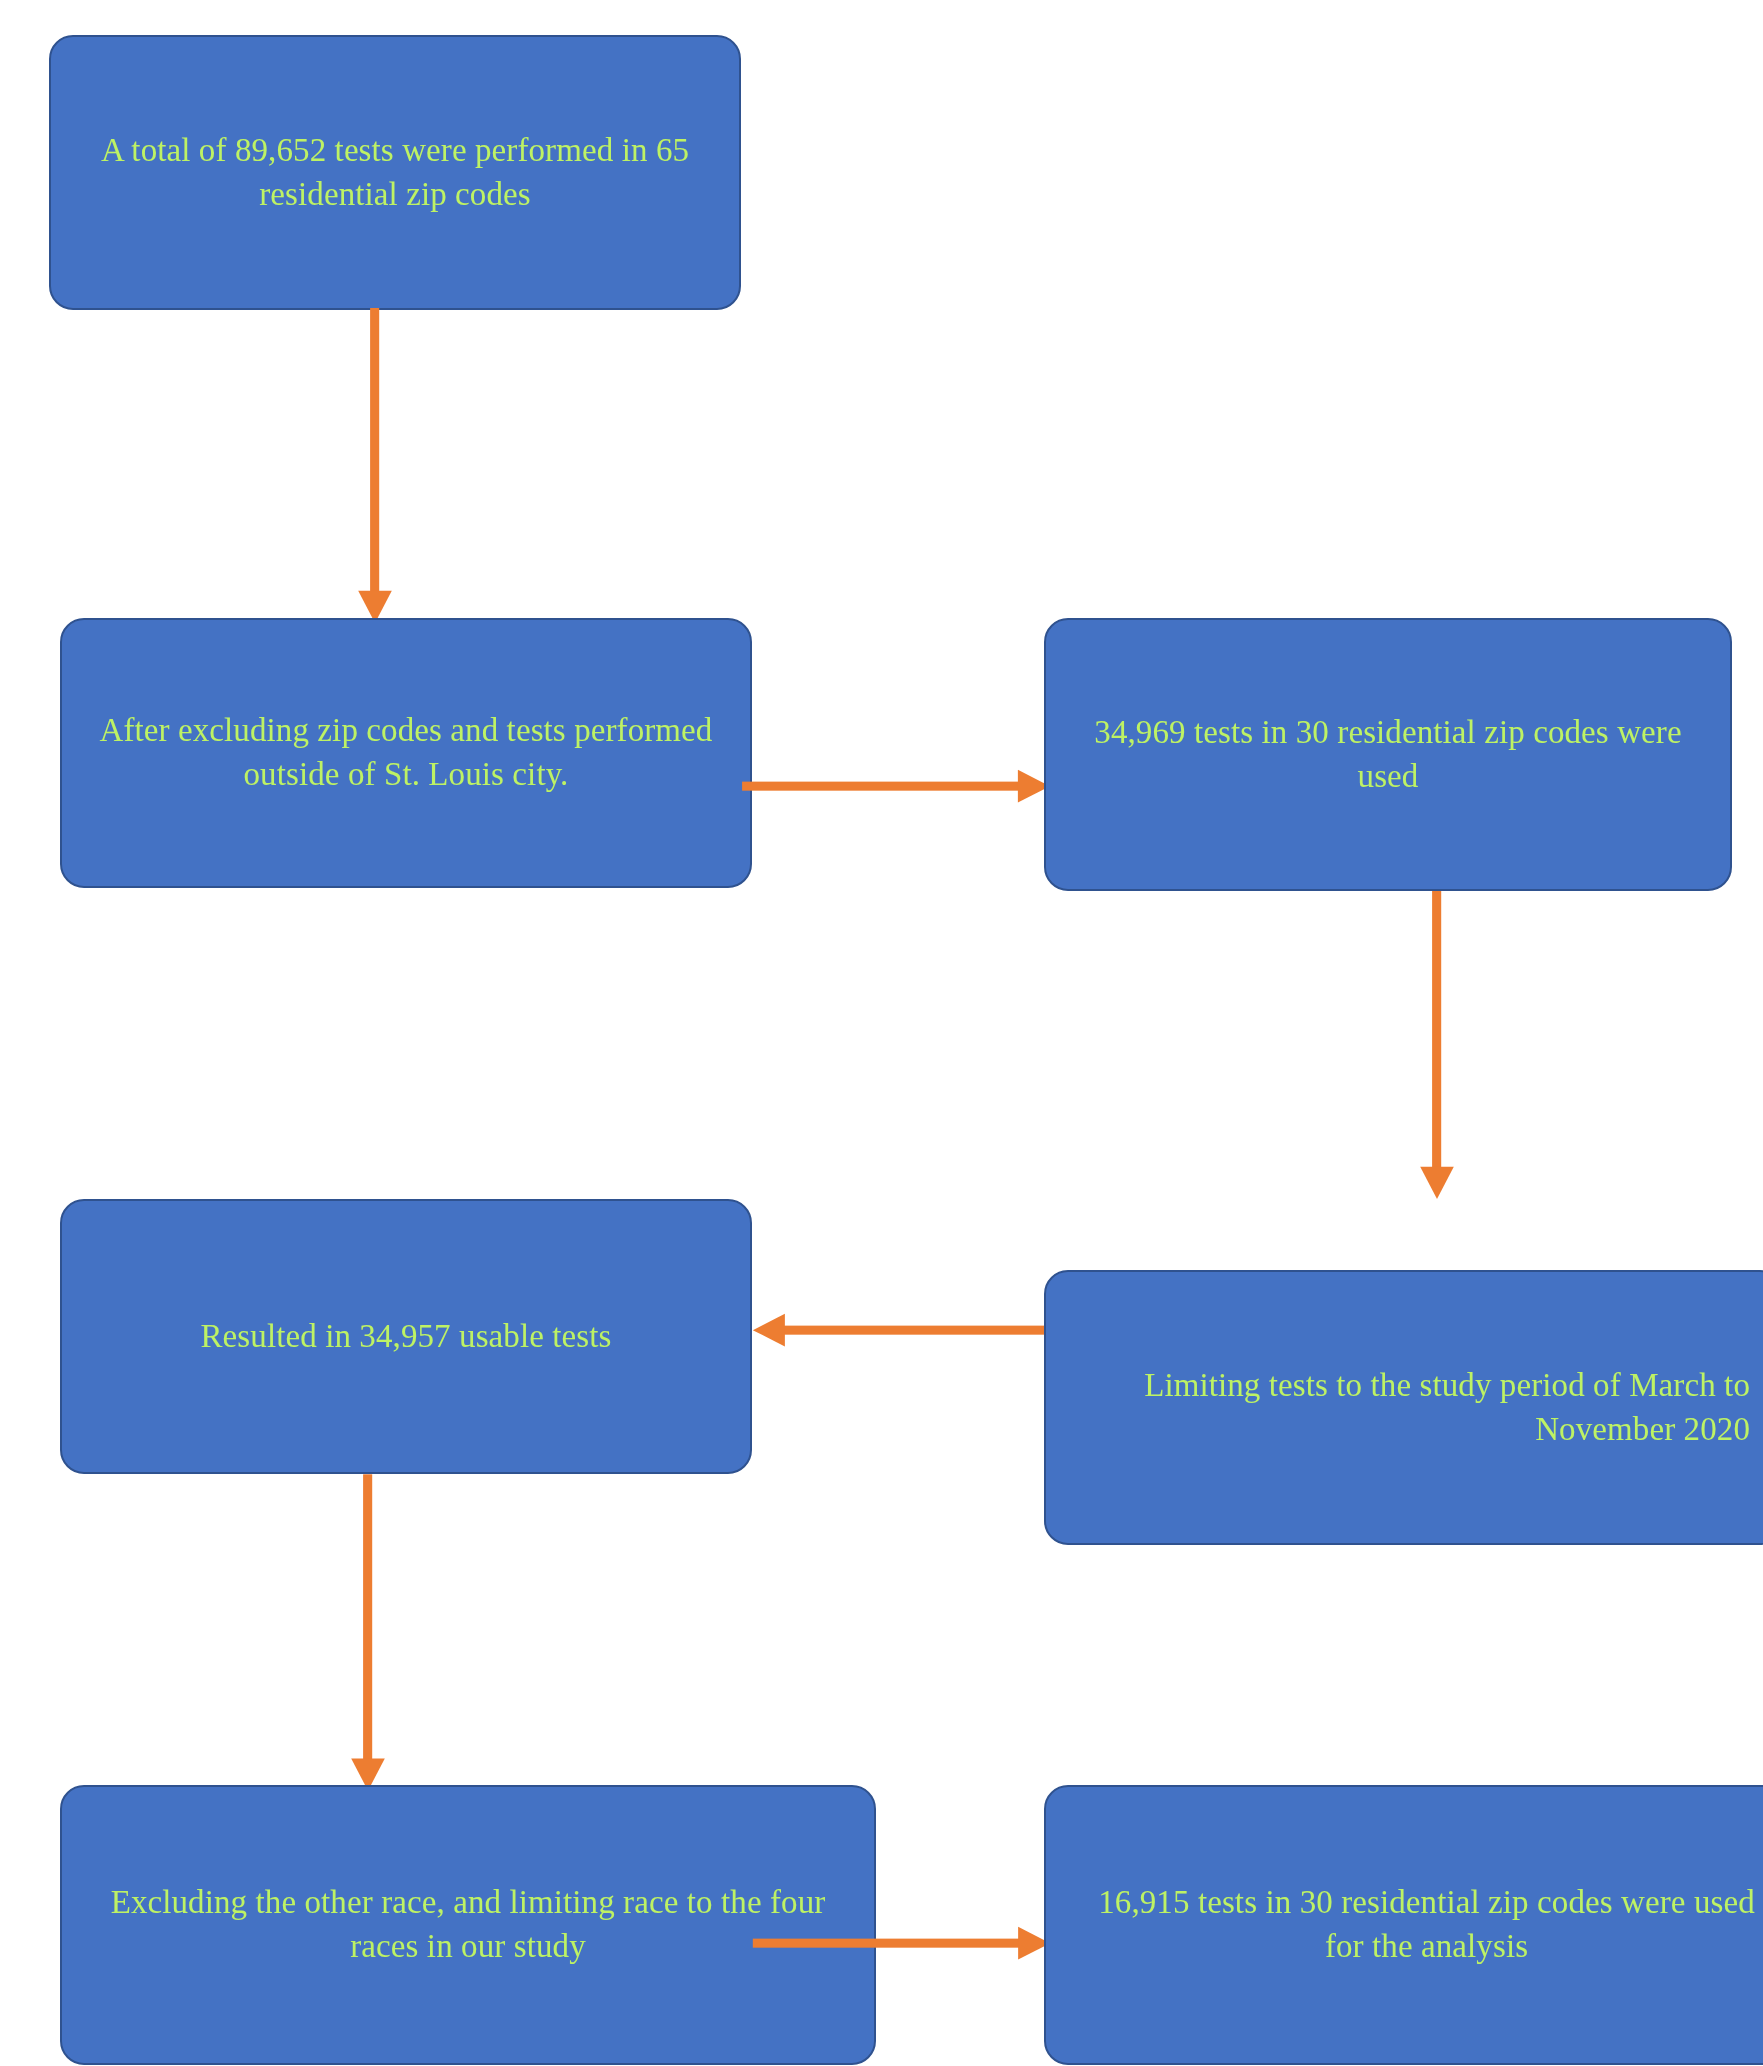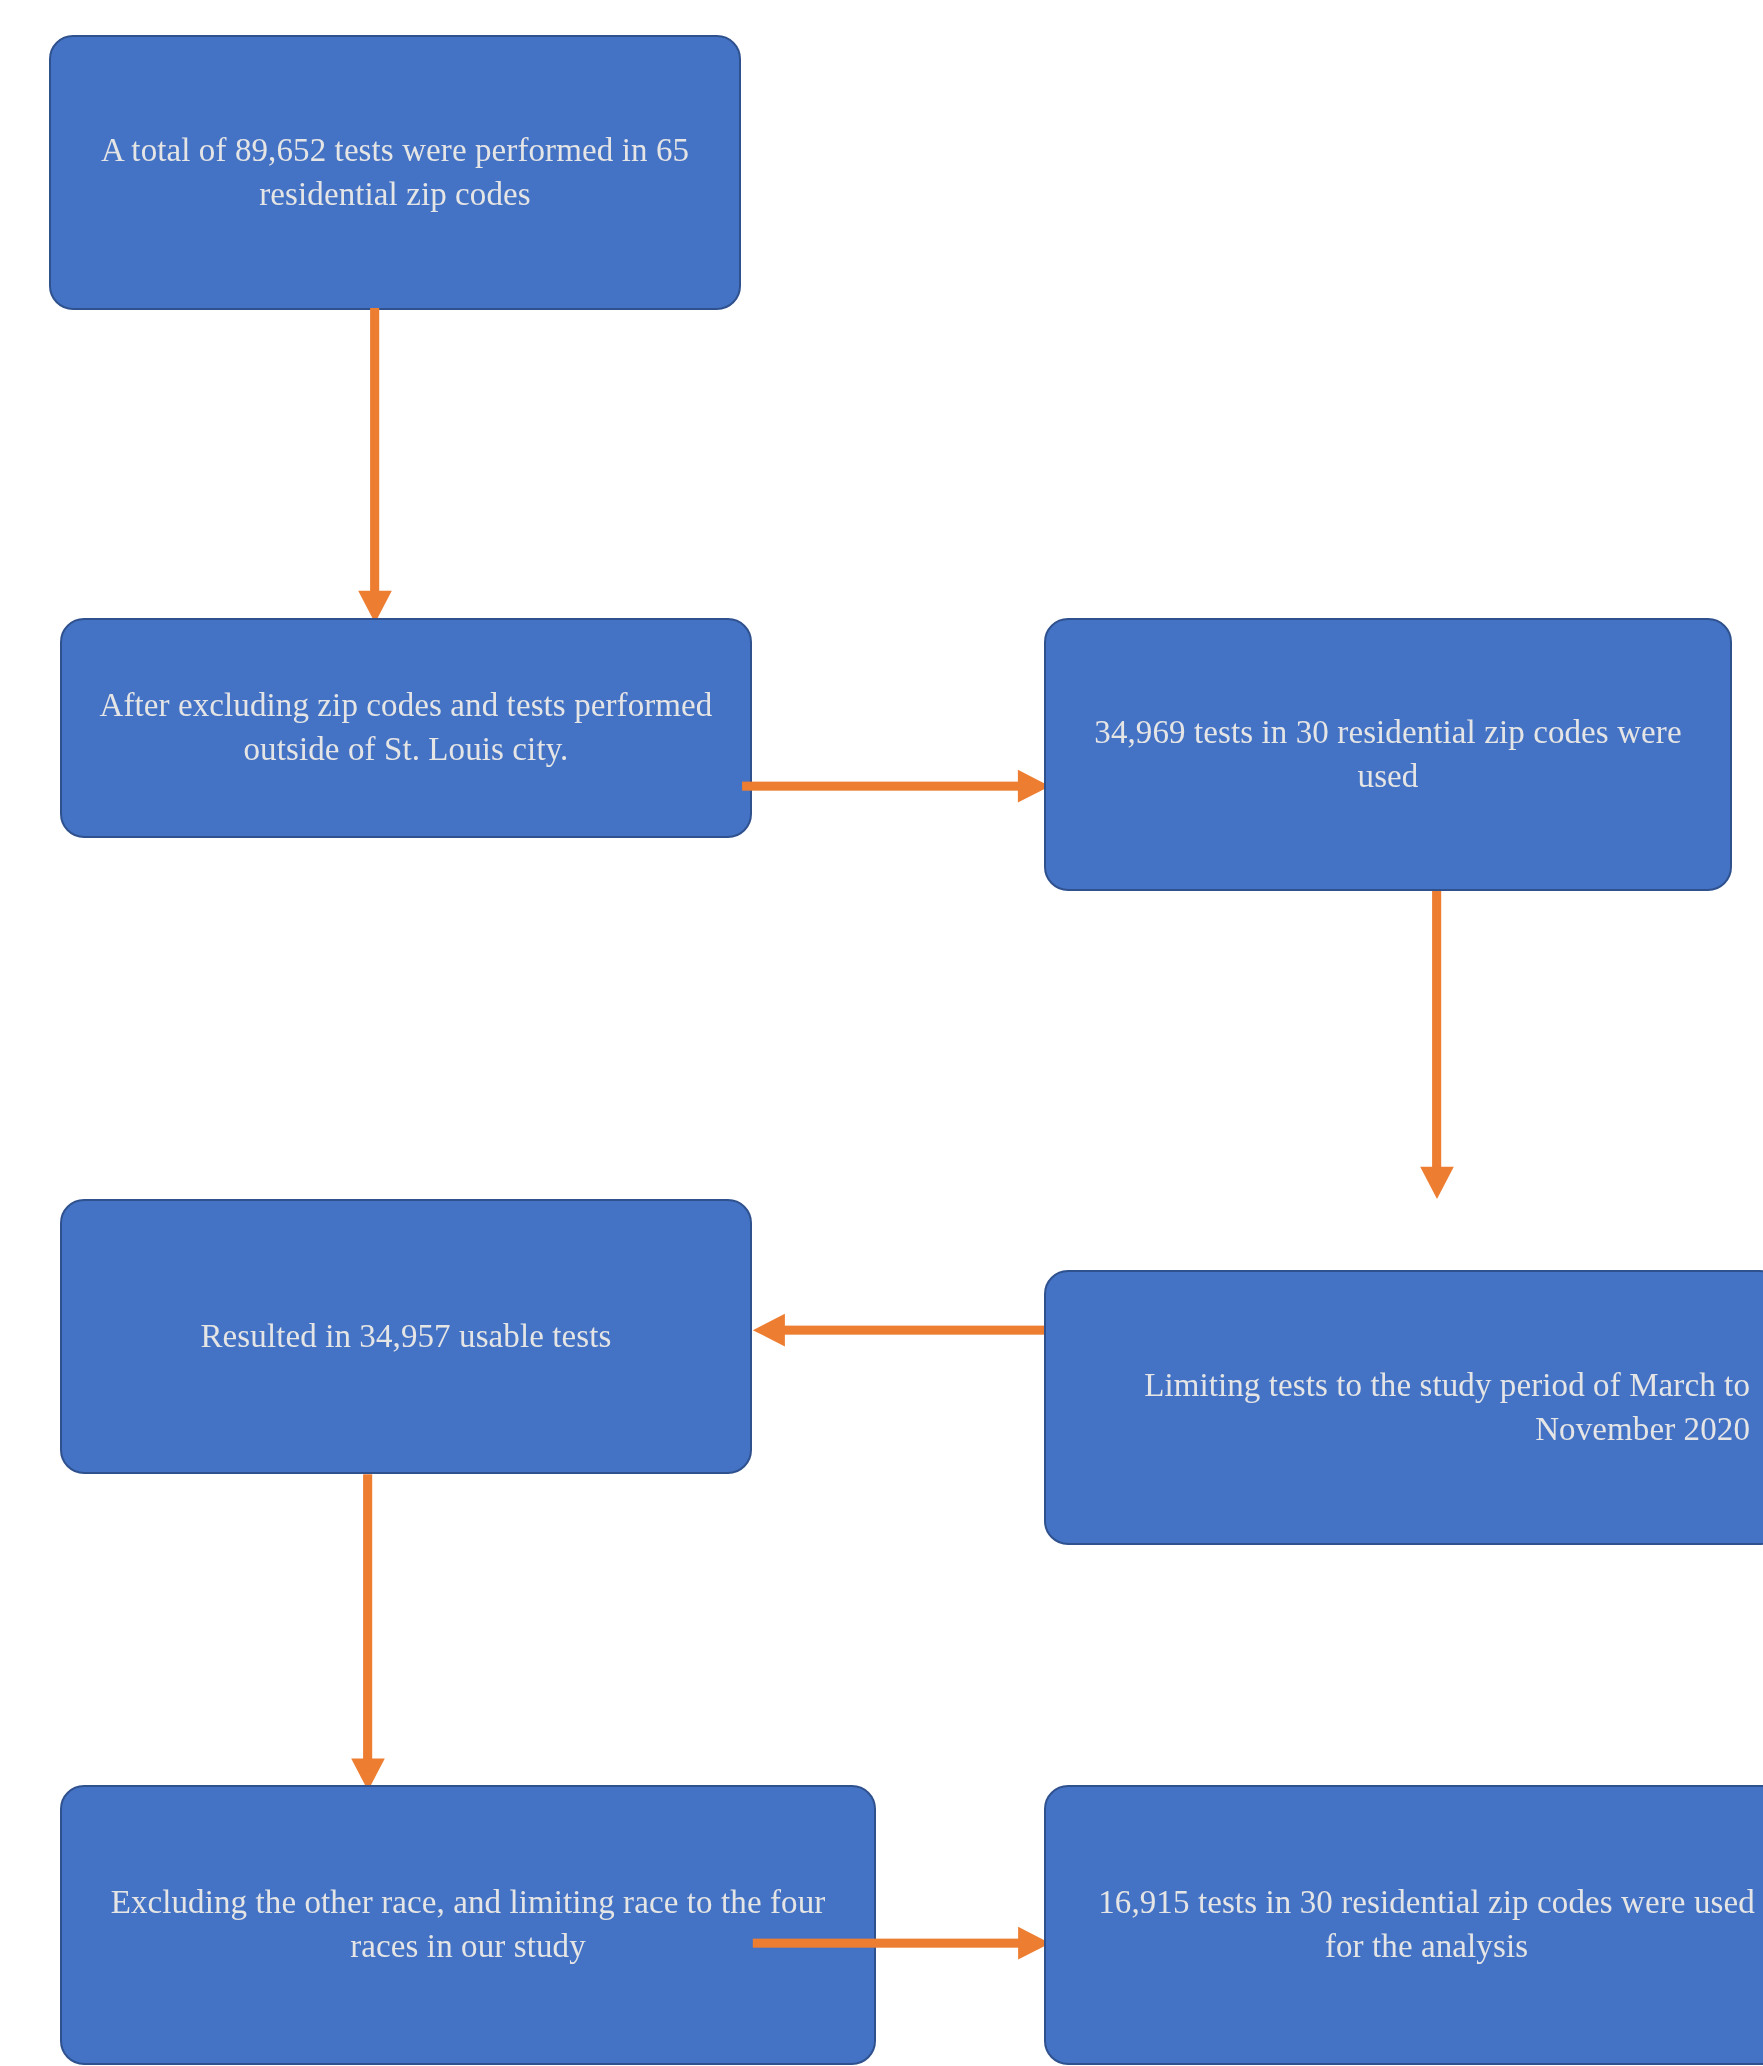--- a/index.html
+++ b/index.html
@@ -19,36 +19,36 @@
   .node {
     position: absolute;
     box-sizing: border-box;
     background: #4472C4;
     border: 2.1px solid #2F528F;
     border-radius: 24px;
     display: flex;
     align-items: center;
     justify-content: center;
     text-align: center;
-    color: #e5e5e5;
+    color: #bef264;
     font-size: 33px;
     line-height: 1.33;
     padding: 12.6px 32px;
     font-family: "Liberation Serif", "DejaVu Serif", serif;
     font-weight: 400;
     letter-spacing: 0.1px;
   }
   .node .label {
     display: block;
     width: 100%;
   }
 
   
   #node-total-tests      { left: 49px;   top: 35px;   width: 692px;  height: 275px; }
-  #node-exclude-zip      { left: 60px;   top: 618px;  width: 692px;  height: 220px; }
+  #node-exclude-zip      { left: 60px;   top: 618px;  width: 692px;  height: 270px; }
   #node-tests-used       { left: 1044px; top: 618px;  width: 688px;  height: 273px; }
   #node-usable-tests     { left: 60px;   top: 1199px; width: 692px;  height: 275px; }
   #node-study-period     { left: 1044px; top: 1270px; width: 740px;  height: 275px; text-align: right; }
   #node-exclude-race     { left: 60px;   top: 1785px; width: 816px;  height: 280px; }
   #node-analysis-tests   { left: 1044px; top: 1785px; width: 765px;  height: 280px; }
 
   
   .connector {
     position: absolute;
   }

